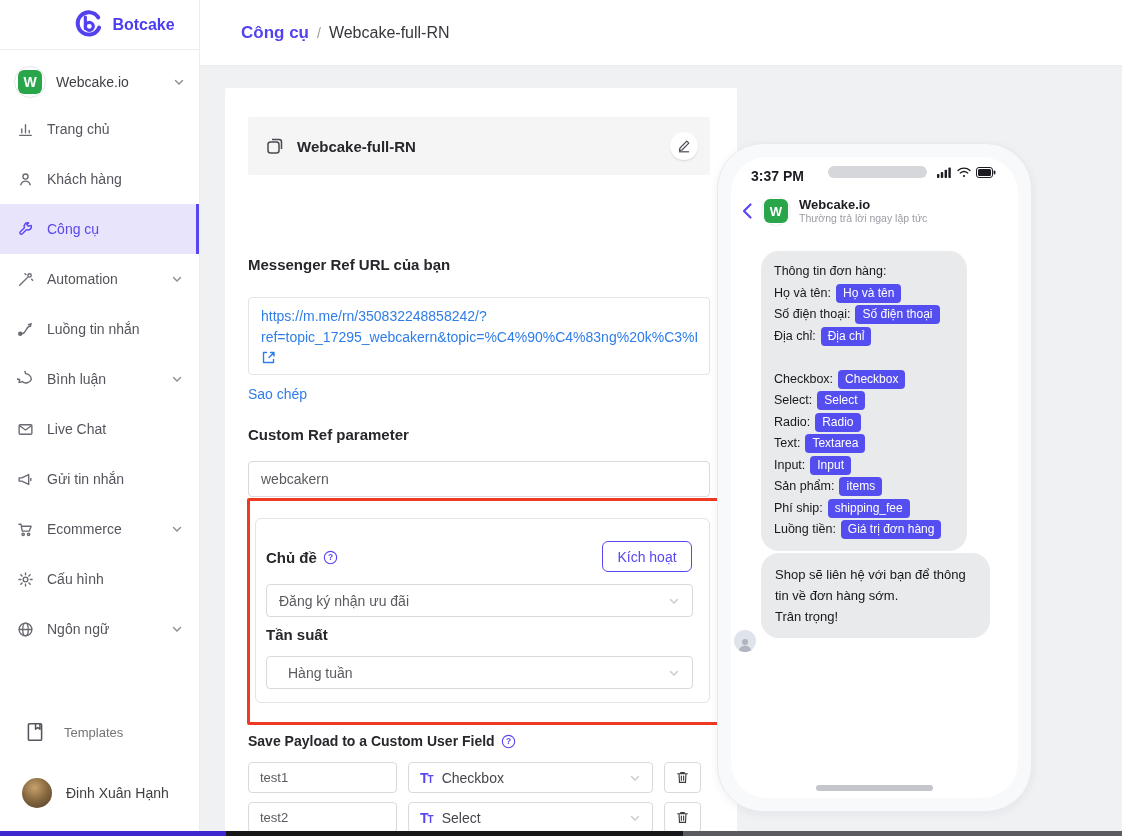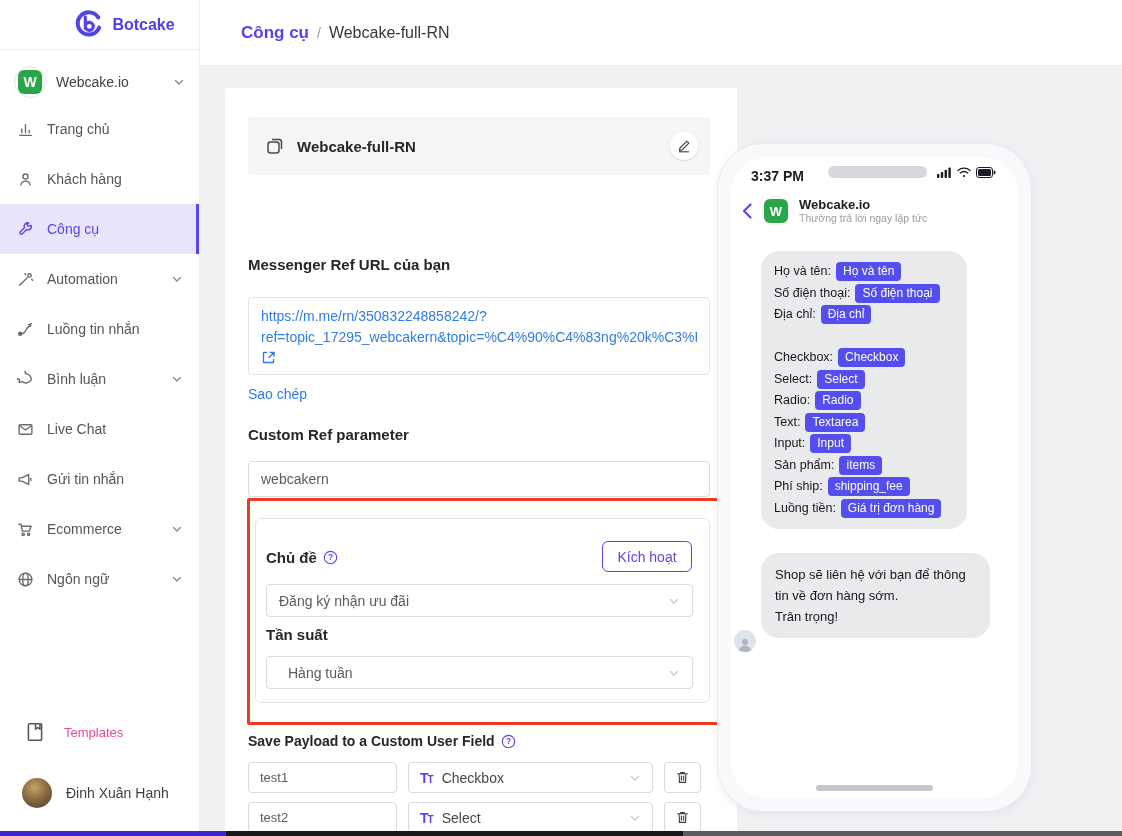--- a/index.html
+++ b/index.html
@@ -15,21 +15,21 @@
   .ws-avatar { width:32px; height:32px; border-radius:50%; border:1px solid #e7e7ec; background:#fff; display:flex; align-items:center; justify-content:center; }
   .ws-avatar .sq { width:24px; height:24px; border-radius:6px; background:#2aa64a; color:#fff; font-weight:bold; font-size:14px; display:flex; align-items:center; justify-content:center; }
   .workspace-row .lbl { font-size:14px; color:#3f3f46; flex:1; }
   .nav-item { height:50px; display:flex; align-items:center; padding:0 16px; gap:13px; font-size:14px; color:#54545c; cursor:pointer; position:relative; }
   .nav-item .ic { width:18px; height:18px; display:flex; align-items:center; justify-content:center; color:#6a6a73; flex:none; }
   .nav-item .lbl { flex:1; }
   .nav-item.active { background:#e8e4fc; color:#5847f0; }
   .nav-item.active .ic { color:#5847f0; }
   .nav-item.active::after { content:""; position:absolute; right:0; top:0; bottom:0; width:3px; background:#5847f0; }
   .chev { color:#8b8b93; flex:none; }
-  .side-footer-item { position:absolute; left:0; width:200px; height:50px; display:flex; align-items:center; padding:0 24px; gap:18px; font-size:13px; color:#ec4899; cursor:pointer; }
+  .side-footer-item { position:absolute; left:0; width:200px; height:50px; display:flex; align-items:center; padding:0 24px; gap:18px; font-size:13px; color:#737373; cursor:pointer; }
   .tpl-ic { color:#55555e; }
   .user-avatar { width:30px; height:30px; border-radius:50%; background:radial-gradient(circle at 42% 32%, #c8a26c 0%, #8a6b42 45%, #4d3a26 100%); flex:none; }
   .side-footer-item.user { font-size:14px; color:#404040; gap:14px; padding:0 22px; }
 
   
   .topbar { position:absolute; left:200px; top:0; width:922px; height:66px; background:#fff; border-bottom:1px solid #ececf0; display:flex; align-items:center; padding-left:41px; gap:8px; }
   .bc-section { color:#5242f0; font-weight:bold; font-size:17px; cursor:pointer; }
   .bc-sep { color:#9a9aa1; font-size:14px; }
   .bc-page { color:#36363c; font-size:16px; }
 
@@ -229,20 +229,29 @@
         <span class="lbl">Ecommerce</span>
         <span class="chev">
             <svg width="12" height="12" viewBox="0 0 12 12" fill="none">
               <path d="M2.5 4.5 6 8l3.5-3.5" stroke="currentColor" stroke-width="1.4" stroke-linecap="round"></path>
             </svg>
           </span>
       </div>
       <div class="nav-item">
         <span class="ic">
             <svg width="17" height="17" viewBox="0 0 16 16" fill="none" stroke="currentColor" stroke-width="1.3" stroke-linecap="round">
+              <circle cx="8" cy="8" r="2.2"></circle>
+              <path d="M8 1.8v1.7M8 12.5v1.7M1.8 8h1.7M12.5 8h1.7M3.6 3.6l1.2 1.2M11.2 11.2l1.2 1.2M12.4 3.6l-1.2 1.2M4.8 11.2l-1.2 1.2"></path>
+            </svg>
+          </span>
+        <span class="lbl">Cấu hình</span>
+      </div>
+      <div class="nav-item">
+        <span class="ic">
+            <svg width="17" height="17" viewBox="0 0 16 16" fill="none" stroke="currentColor" stroke-width="1.3" stroke-linecap="round">
               <circle cx="8" cy="8" r="6"></circle>
               <ellipse cx="8" cy="8" rx="2.6" ry="6"></ellipse>
               <path d="M2.2 8h11.6"></path>
             </svg>
           </span>
         <span class="lbl">Ngôn ngữ</span>
         <span class="chev">
             <svg width="12" height="12" viewBox="0 0 12 12" fill="none">
               <path d="M2.5 4.5 6 8l3.5-3.5" stroke="currentColor" stroke-width="1.4" stroke-linecap="round"></path>
             </svg>
@@ -426,20 +435,23 @@
               <span class="sq">W</span>
             </span>
           <span>
             <div class="ph-name">Webcake.io</div>
             <div class="ph-status">Thường trả lời ngay lập tức</div>
           </span>
         </div>
 
         <div class="bubble b1">
           <div class="b-row">
+              <span>Thông tin đơn hàng:</span>
+            </div>
+          <div class="b-row">
               <span>Họ và tên:</span>
               <span class="tag">Họ và tên</span>
             </div>
           <div class="b-row">
               <span>Số điện thoại:</span>
               <span class="tag">Số điện thoại</span>
             </div>
           <div class="b-row">
               <span>Địa chỉ:</span>
               <span class="tag">Địa chỉ</span>

